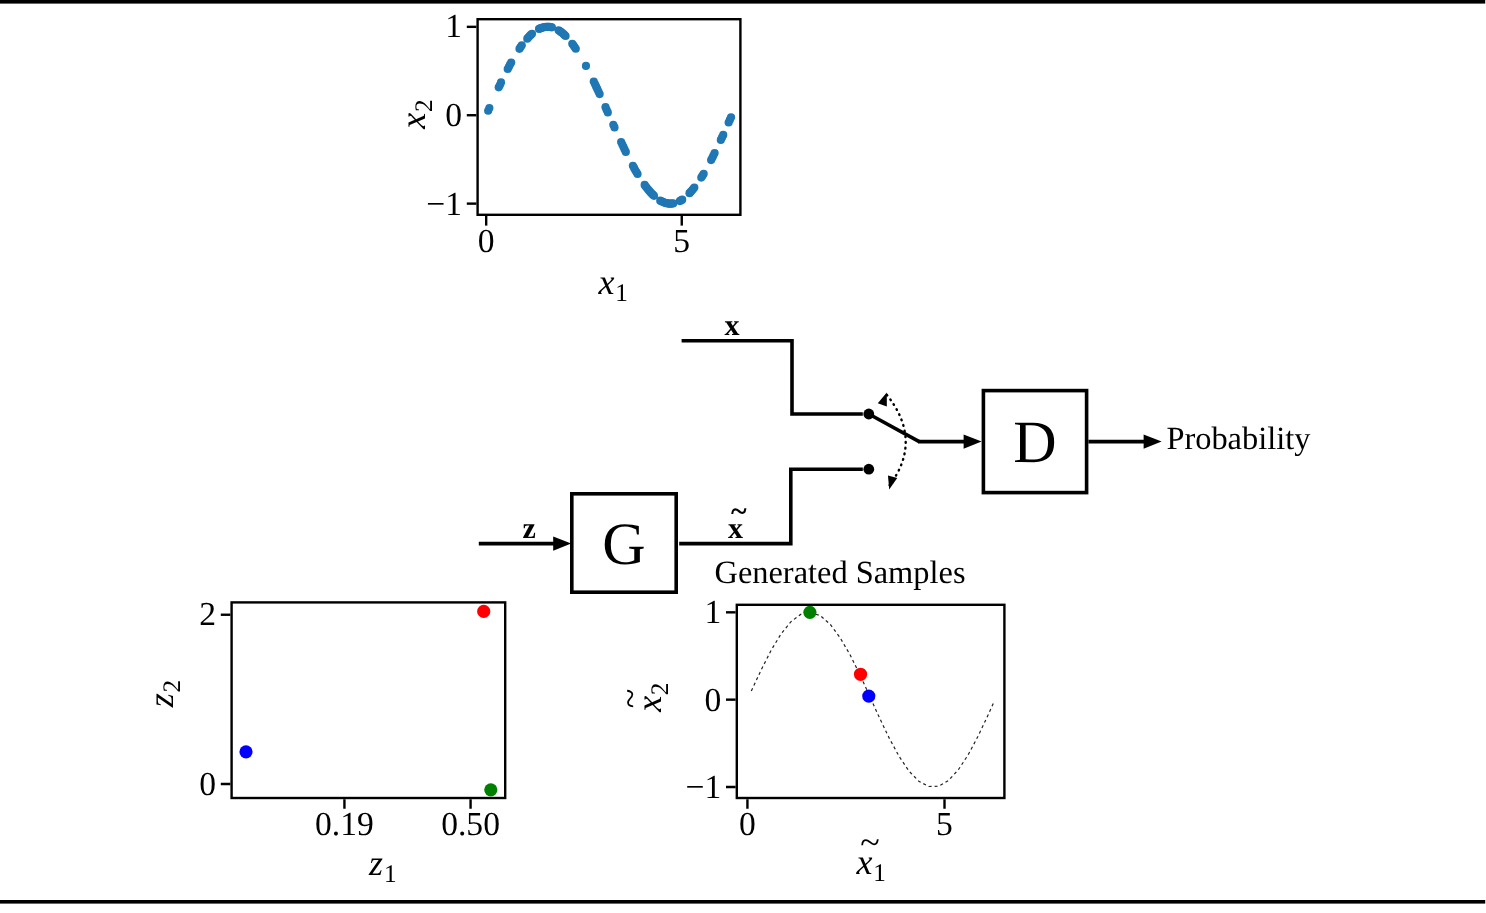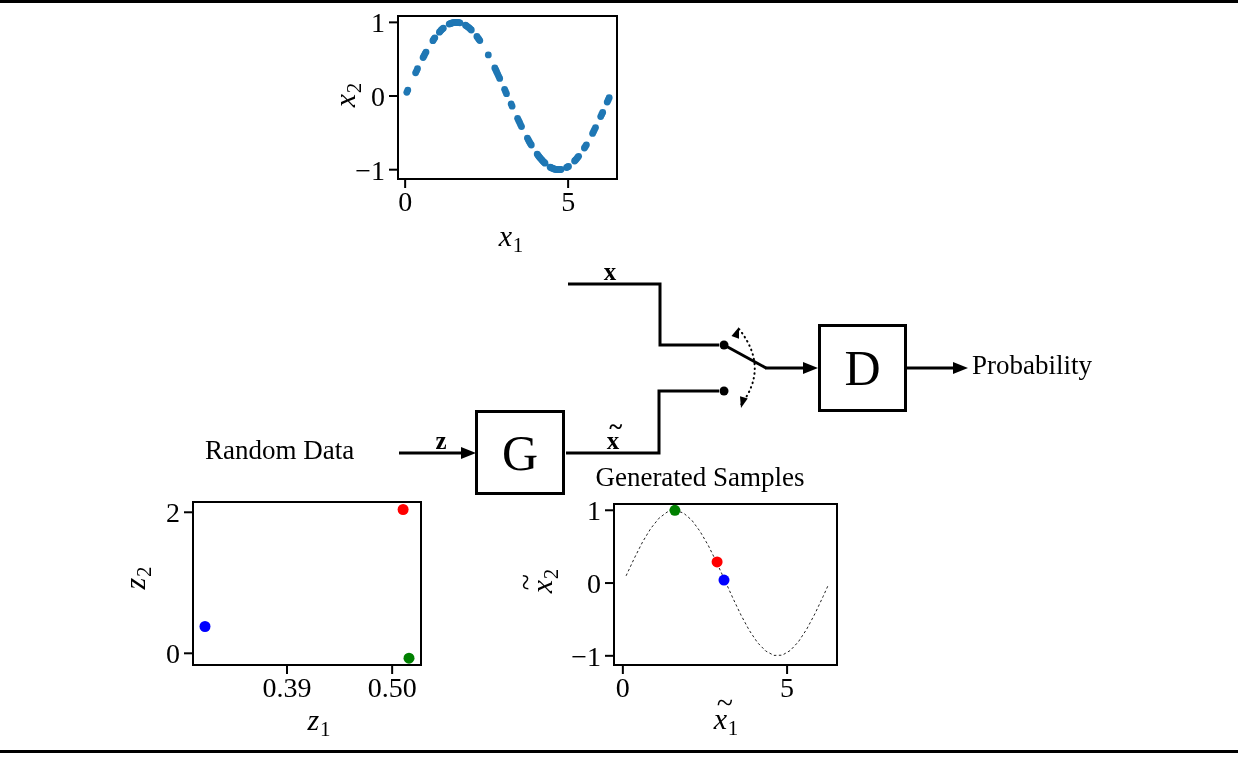--- a/index.html
+++ b/index.html
@@ -175,21 +175,20 @@
     <path d="M739,329 Q770,368 740,406" fill="none" stroke="#000" stroke-width="2" stroke-dasharray="0.6 4.2" stroke-linecap="round"></path>
     <polygon points="0,0 -4,11 4,11" fill="#000" transform="translate(739,327) rotate(20)"></polygon>
     <polygon points="0,0 -4,-11 4,-11" fill="#000" transform="translate(741,408) rotate(15)"></polygon>
   </svg>
 
 
   <div class="sig" style="left:610px;top:259px;">
     <span class="mi"><span class="tilde"></span><span>x</span></span>
   </div>
 
-  <div class="txt" style="left:205px;top:437px;">Random Data</div>
 
   <div class="sig" style="left:441px;top:428px;">
     <span class="mi"><span class="tilde"></span><span>z</span></span>
   </div>
 
   <div class="sig" style="left:613px;top:428px;">
     <span class="mi"><span class="tilde">~</span><span>x</span></span>
   </div>
 
   <div class="box" style="left:475px;top:410px;width:90px;height:85px;">
@@ -208,21 +207,21 @@
     <svg width="230" height="165" viewBox="0 0 230 165">
         <rect x="1" y="1" width="228" height="163" fill="none" stroke="#000" stroke-width="2"></rect>
         <line x1="95.02742230347351" y1="165" x2="95.02742230347351" y2="173" stroke="#000" stroke-width="2"></line>
         <line x1="200.14625228519196" y1="165" x2="200.14625228519196" y2="173" stroke="#000" stroke-width="2"></line>
         <line x1="0" y1="11.282051282051299" x2="-8" y2="11.282051282051299" stroke="#000" stroke-width="2"></line>
         <line x1="0" y1="152.30769230769232" x2="-8" y2="152.30769230769232" stroke="#000" stroke-width="2"></line>
         <circle cx="211.1" cy="8.5" r="5.5" fill="#ff0000"></circle>
         <circle cx="13.0" cy="125.5" r="5.5" fill="#0000ff"></circle>
         <circle cx="217.0" cy="157.2" r="5.5" fill="#008000"></circle>
       </svg>
-  <div class="tick-label xtick" style="left: 95.0274px; top: 173px;">0.39</div>
+  <div class="tick-label xtick" style="left: 95.0274px; top: 173px;">0.19</div>
       <div class="tick-label xtick" style="left: 200.146px; top: 173px;">0.50</div>
       <div class="tick-label ytick" style="right: 242px; top: 11.2821px;">2</div>
       <div class="tick-label ytick" style="right: 242px; top: 152.308px;">0</div>
     </div>
   <div class="axis-label rot" style="left:137px;top:578px;">
     <span class="mi"><span class="tilde"></span><span>z</span><sub>2</sub></span>
   </div>
   <div class="axis-label horiz" style="left:319px;top:722px;">
     <span class="mi"><span class="tilde"></span><span>z</span><sub>1</sub></span>
   </div>

